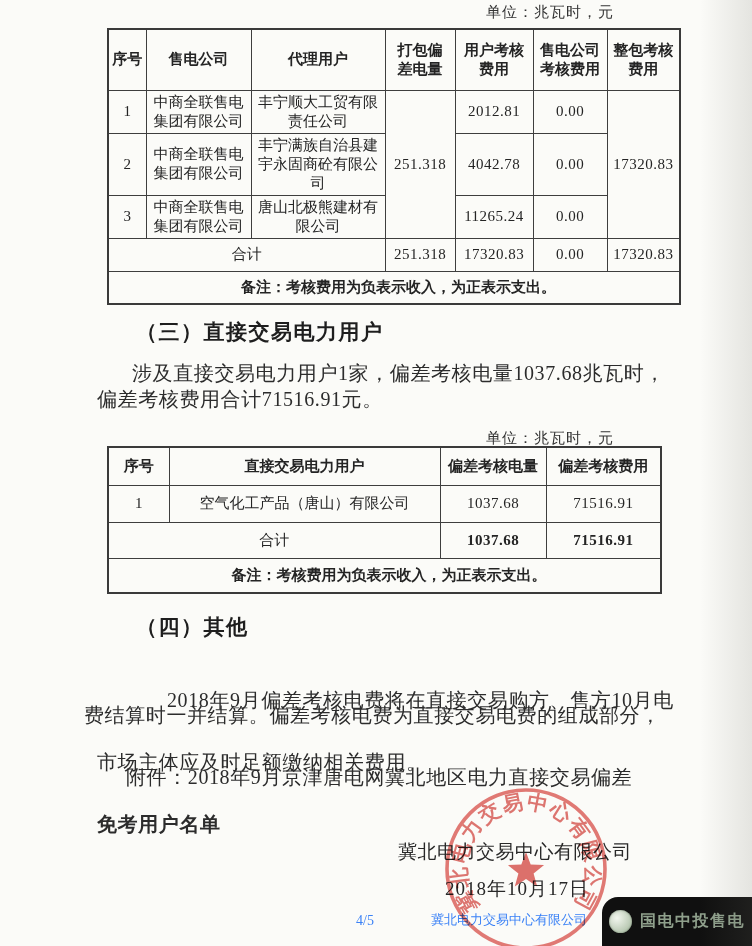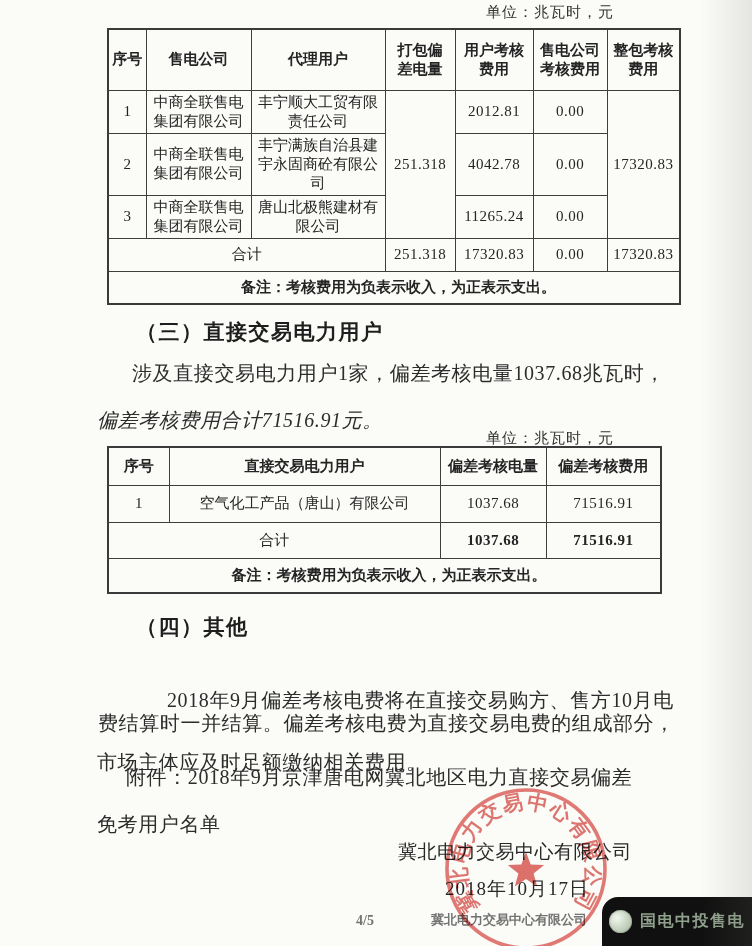--- a/index.html
+++ b/index.html
@@ -35,21 +35,21 @@
   .num { letter-spacing:0.5px; }
   .note-cell { text-align:center; font-weight:bold !important; padding-left:12px !important; }
   .bold { font-weight:bold !important; }
 
   
   .heading { font-size:21px; font-weight:bold; color:#1e1e1e; letter-spacing:1.5px; }
   .bodyline { font-size:20px; color:#2c2c2c; letter-spacing:0.6px; line-height:26px; }
 
   
   .sign { font-size:19px; color:#282828; letter-spacing:0.5px; }
-  .footer-small { font-size:13px; font-weight:bold; color:#737373; }
+  .footer-small { font-size:13px; font-weight:normal; color:#3b82f6; }
 
   
   .seal-svg { mix-blend-mode:multiply; opacity:0.8; }
 
   
   .logo-bar {
     position:absolute; right:0; bottom:0;
     width:150px; height:49px;
     background:#101010;
     border-top-left-radius:16px;
@@ -142,21 +142,21 @@
     <td class="num">17320.83</td>
   </tr>
   <tr style="height:33px">
     <td colspan="7" class="note-cell">备注：考核费用为负表示收入，为正表示支出。</td>
   </tr>
 </tbody>
   </table>
 
 <div class="abs heading" style="left:136px; top:318px;">（三）直接交易电力用户</div>
 <div class="abs bodyline" style="left:132px; top:360px;">涉及直接交易电力用户1家，偏差考核电量1037.68兆瓦时，</div>
-<div class="abs bodyline" style="left:97px; top:407px;font-style:italic;">偏差考核费用合计71516.91元。</div>
+<div class="abs bodyline" style="left:97px; top:386px;">偏差考核费用合计71516.91元。</div>
 
 <div class="abs unit-label" style="top:429px; right:138px;">单位：兆瓦时，元</div>
 
 <table class="abs doc-table" style="left:107px; top:446px; width:553px;">
   <colgroup>
     <col style="width:61px">
       <col style="width:271px">
       <col style="width:106px">
       <col style="width:115px">
   </colgroup>
@@ -179,25 +179,25 @@
     <td class="num bold">71516.91</td>
   </tr>
   <tr style="height:35px">
     <td colspan="4" class="note-cell">备注：考核费用为负表示收入，为正表示支出。</td>
   </tr>
 </tbody>
   </table>
 
 <div class="abs heading" style="left:136px; top:613px;text-align:center;">（四）其他</div>
 <div class="abs bodyline" style="left:126px; top:687px;margin-left:41px;">2018年9月偏差考核电费将在直接交易购方、售方10月电</div>
-<div class="abs bodyline" style="left:98px; top:702px;margin-top:8px;">费结算时一并结算。偏差考核电费为直接交易电费的组成部分，</div>
+<div class="abs bodyline" style="left:84px; top:702px;">费结算时一并结算。偏差考核电费为直接交易电费的组成部分，</div>
 <div class="abs bodyline" style="left:97px; top:749px;">市场主体应及时足额缴纳相关费用。</div>
 
 <div class="abs bodyline" style="left:126px; top:764px;">附件：2018年9月京津唐电网冀北地区电力直接交易偏差</div>
-<div class="abs bodyline" style="left:97px; top:811px;">免考用户名单</div>
+<div class="abs bodyline" style="left:97px; top:811px;font-weight:bold;">免考用户名单</div>
 
 <div class="abs sign" style="left:398px; top:839px;">冀北电力交易中心有限公司</div>
 <div class="abs sign" style="left:445px; top:876px; letter-spacing:1px;text-align:right;">2018年10月17日</div>
 
 <div class="abs footer-small" style="left:356px; top:913px; font-size:14px;">4/5</div>
 <div class="abs footer-small" style="left:431px; top:911px;">冀北电力交易中心有限公司</div>
 
 <svg class="abs seal-svg" style="left:441px; top:784px;" width="170" height="170" viewBox="0 0 170 170">
   <defs>
     <path id="sealArc" d="M 42.6 127.4 A 60 60 0 1 1 127.4 127.4" fill="none"></path>

